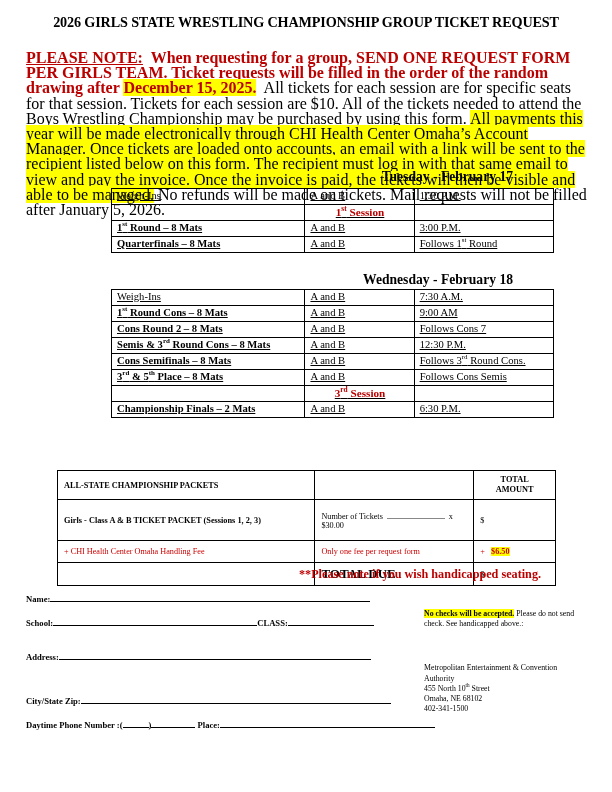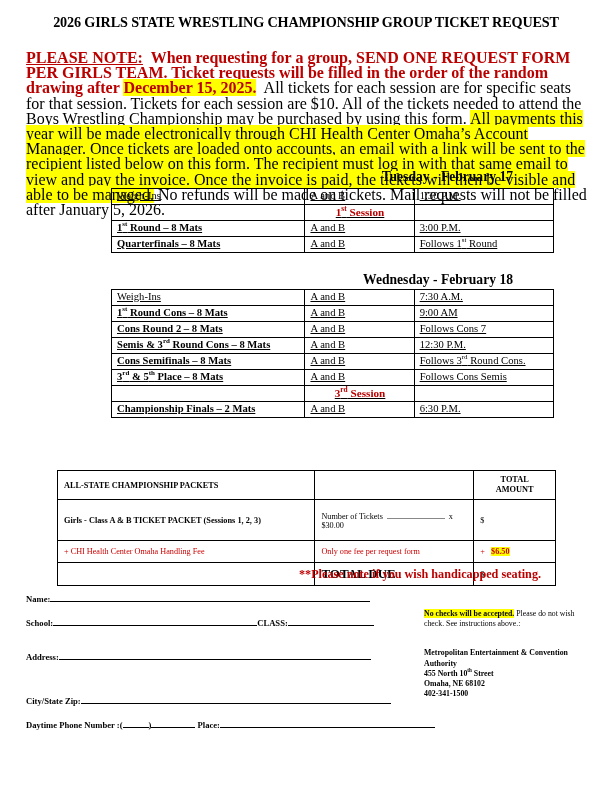--- a/index.html
+++ b/index.html
@@ -191,22 +191,22 @@
   .info-block {
     position: absolute;
     top: 609px;
     left: 424px;
     width: 172px;
     font-size: 7.8px;
     line-height: 10.2px;
   }
   .info-check b { font-weight: bold; }
   .addr {
-    margin-top: 19px;
-    font-weight: bold;
+    margin-top: 34px;
+    font-weight: normal;
     font-size: 7.8px;
     line-height: 10.2px;
   }
 </style>
 </head>
 <body>
 
 <div class="page">
 
   <div class="doc-title">2026 GIRLS STATE WRESTLING CHAMPIONSHIP GROUP TICKET REQUEST</div>
@@ -334,21 +334,21 @@
     <div class="field-row" style="margin-top:20px;">
       <span class="field-label">City/State Zip:</span><span class="rule rule-city"></span>
     </div>
     <div class="field-row">
       <span class="field-label">Daytime Phone Number :(</span><span class="rule rule-paren"></span><span class="field-label">)</span><span class="rule rule-phone"></span>&nbsp;<span class="field-label">Place:</span><span class="rule rule-email"></span>
     </div>
   </div>
 
   <div class="info-block">
     <div class="info-check">
-      <b class="hl">No checks will be accepted.</b> <span>Please do not wish check. See instructions above.:</span>
+      <b class="hl">No checks will be accepted.</b> <span>Please do not send check. See handicapped above.:</span>
     </div>
     <div class="addr">
       <div>Metropolitan Entertainment &amp; Convention</div>
       <div>Authority</div>
       <div>455 North 10<sup>th</sup> Street</div>
       <div>Omaha, NE 68102</div>
       <div>402-341-1500</div>
     </div>
   </div>
 

